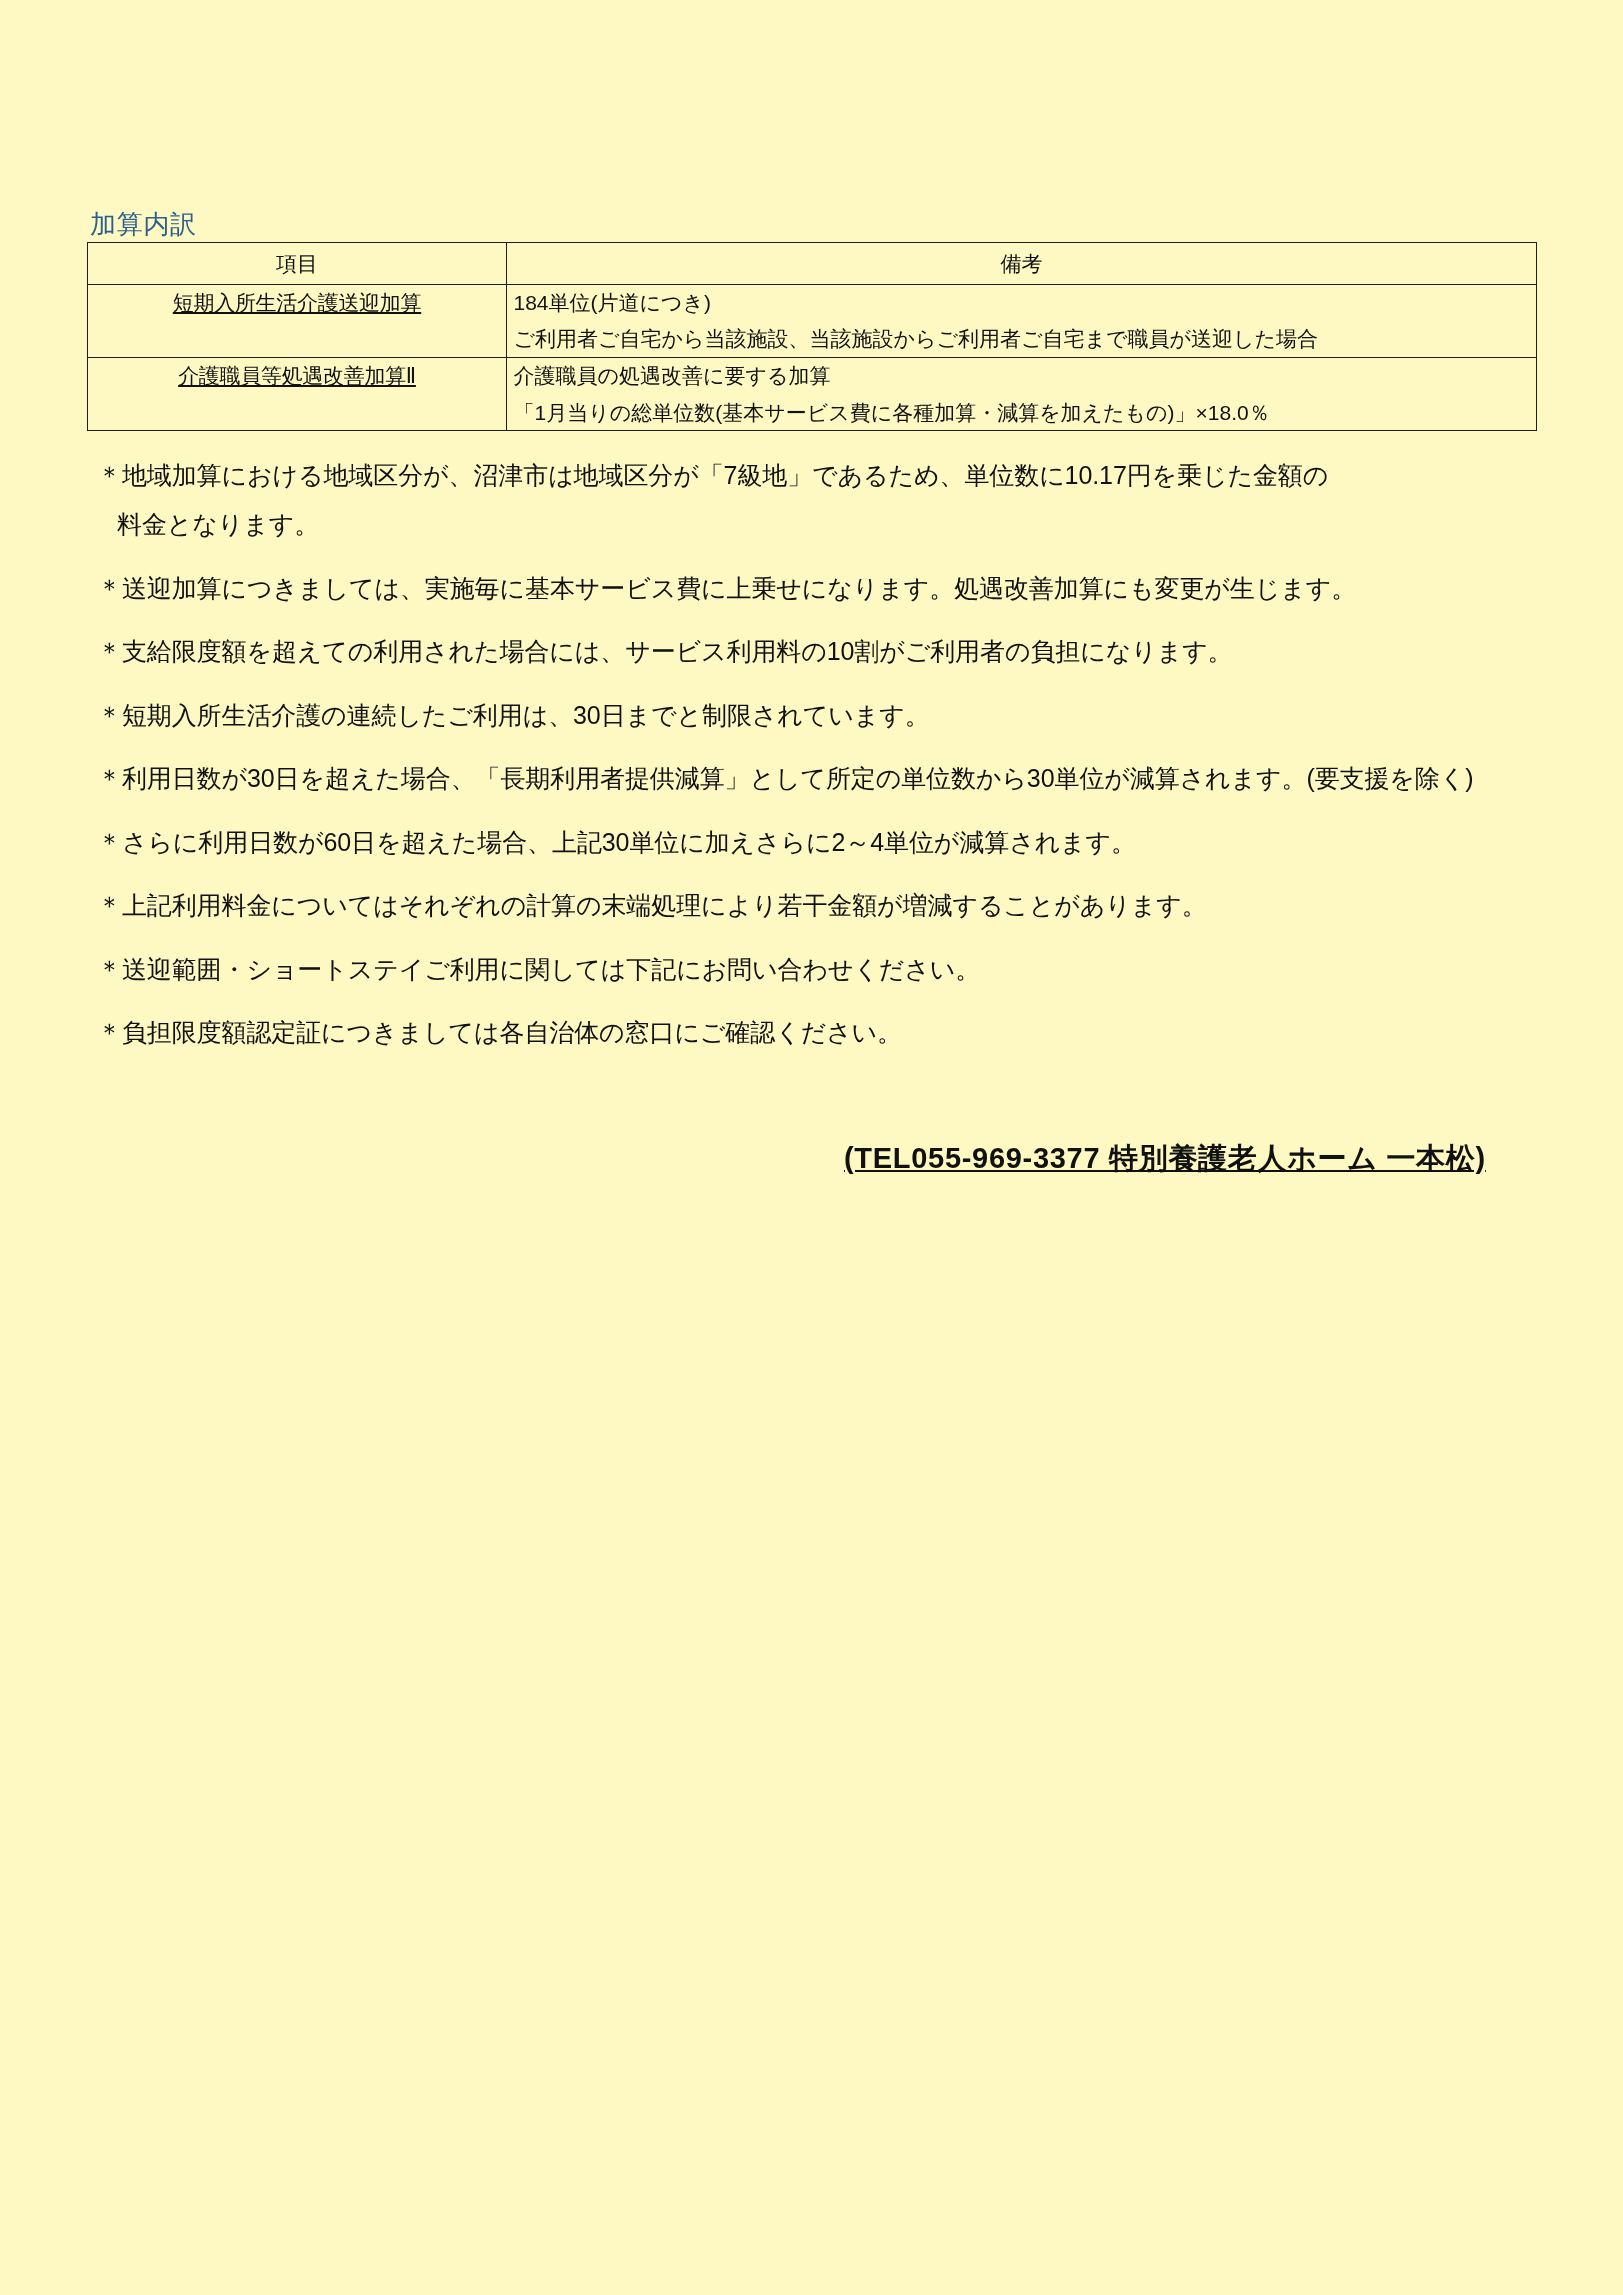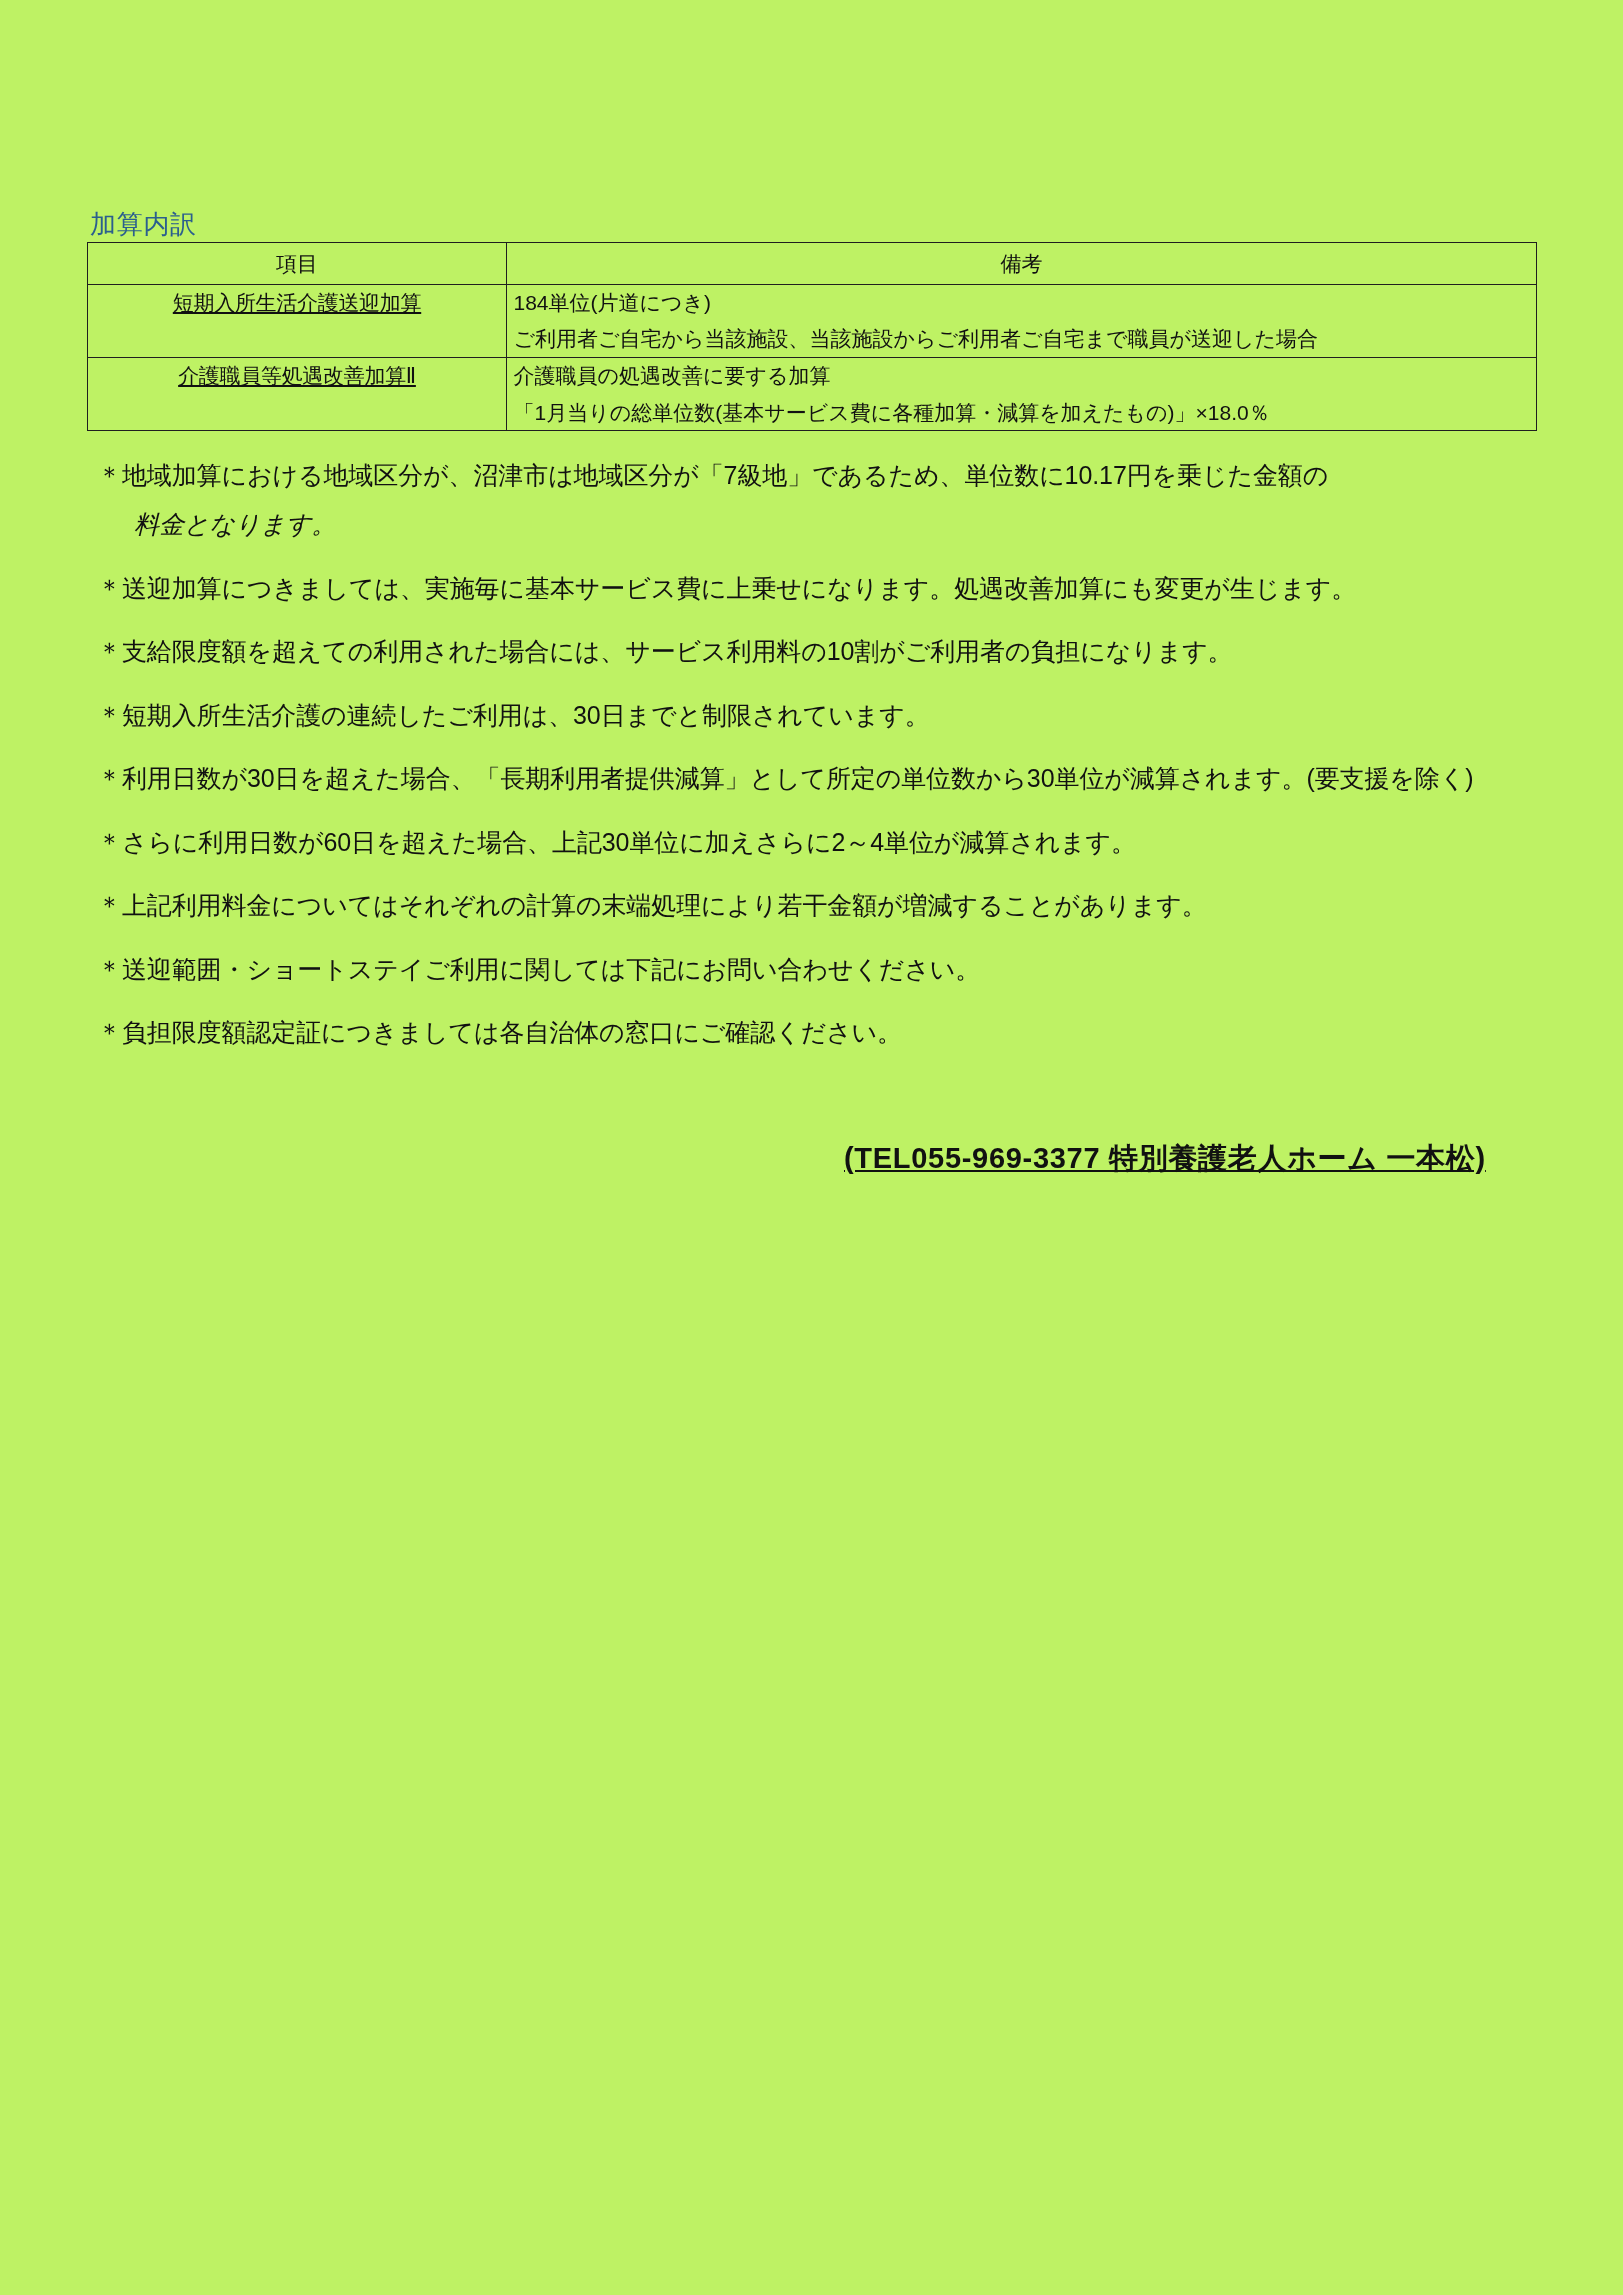--- a/index.html
+++ b/index.html
@@ -14,21 +14,21 @@
     color: #1a1a1a;
     position: relative;
     overflow: hidden;
   }
   .page {
     position: absolute;
     top: 0;
     left: 0;
     width: 1623px;
     height: 2295px;
-    background: #bef264;
+    background: #fef9c3;
   }
 
   
   .section-heading {
     position: absolute;
     left: 90px;
     top: 207px;
     font-size: 26px;
     letter-spacing: 0.7px;
     color: #2b5f8e;
@@ -82,23 +82,22 @@
   }
   .note-item {
     font-size: 25px;
     line-height: 1.38;
     margin: 0 0 29px 0;
     white-space: nowrap;
     letter-spacing: -0.1px;
     color: #111;
   }
   .note-item.indent {
-    margin-left: 37px;
+    margin-left: 20px;
     margin-top: -14.4px;
-    font-style: italic;
   }
   .note-item.gap-before {
     margin-top: 29px;
   }
 
   
   .contact {
     position: absolute;
     left: 844px;
     top: 1139px;

